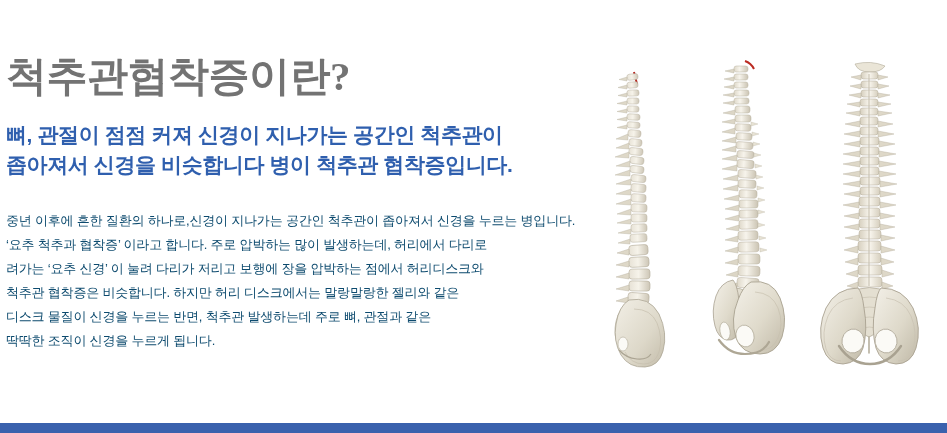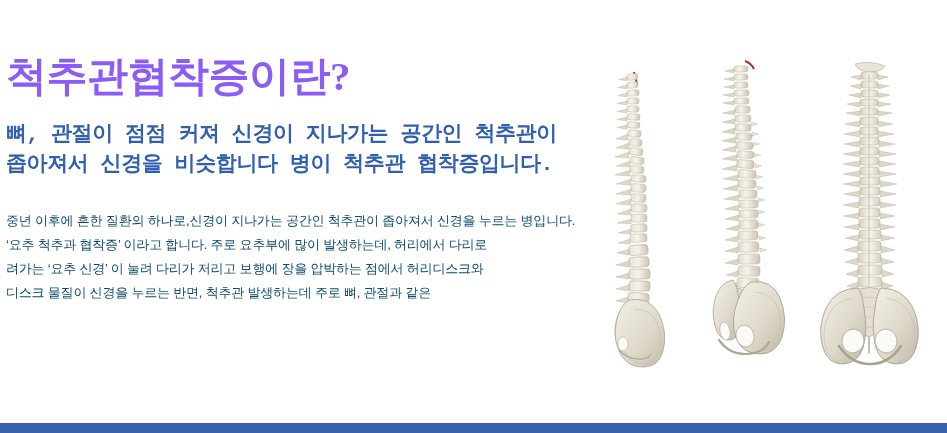--- a/index.html
+++ b/index.html
@@ -36,34 +36,34 @@
   .page-title {
     position: absolute;
     left: 0;
     top: 52px;
     margin: 0;
     font-family: "Liberation Serif", "DejaVu Serif", serif;
     font-size: 41px;
     line-height: 48px;
     font-weight: 700;
     letter-spacing: -0.5px;
-    color: #8b5cf6;
+    color: #737373;
     white-space: nowrap;
   }
 
   .subtitle {
     position: absolute;
     left: 0;
     top: 120px;
     width: 540px;
     margin: 0;
   }
   .subtitle .sub-line {
     display: block;
-    font-family: Liberation Mono, monospace;
+    font-family: Liberation Sans, sans-serif;
     font-size: 21px;
     line-height: 30px;
     font-weight: 700;
     letter-spacing: -0.4px;
     color: #2f5fae;
     white-space: nowrap;
   }
 
   .body-copy {
     position: absolute;
@@ -122,23 +122,25 @@
 
     <h1 class="page-title">척추관협착증이란?</h1>
 
     <div class="subtitle">
       <span class="sub-line">뼈, 관절이 점점 커져 신경이 지나가는 공간인 척추관이</span>
       <span class="sub-line">좁아져서 신경을 비슷합니다 병이 척추관 협착증입니다.</span>
     </div>
 
     <div class="body-copy">
       <span class="body-line">중년 이후에 흔한 질환의 하나로,신경이 지나가는 공간인 척추관이 좁아져서 신경을 누르는 병입니다.</span>
-      <span class="body-line"> ‘요추 척추과 협착증’ 이라고 합니다. 주로 요추부에 많이 발생하는데, 허리에서 다리로</span>
+      <span class="body-line"> ‘요추 척추과 협착증’ 이라고 합니다. 주로 압박하는 많이 발생하는데, 허리에서 다리로</span>
       <span class="body-line">려가는 ‘요추 신경’ 이 눌려 다리가 저리고 보행에 장을 압박하는 점에서 허리디스크와</span>
+      <span class="body-line">척추관 협착증은 비슷합니다. 하지만 허리 디스크에서는 말랑말랑한 젤리와 같은</span>
       <span class="body-line">디스크 물질이 신경을 누르는 반면, 척추관 발생하는데 주로 뼈, 관절과 같은</span>
+      <span class="body-line">딱딱한 조직이 신경을 누르게 됩니다.</span>
     </div>
 
   </div>
 
   <div class="illustration">
 
     <div class="spine-figure fig-lateral">
       <svg width="78" height="300" viewBox="0 0 78 300" aria-hidden="true">
         <defs>
           <linearGradient id="boneA" x1="0" y1="0" x2="1" y2="0">

